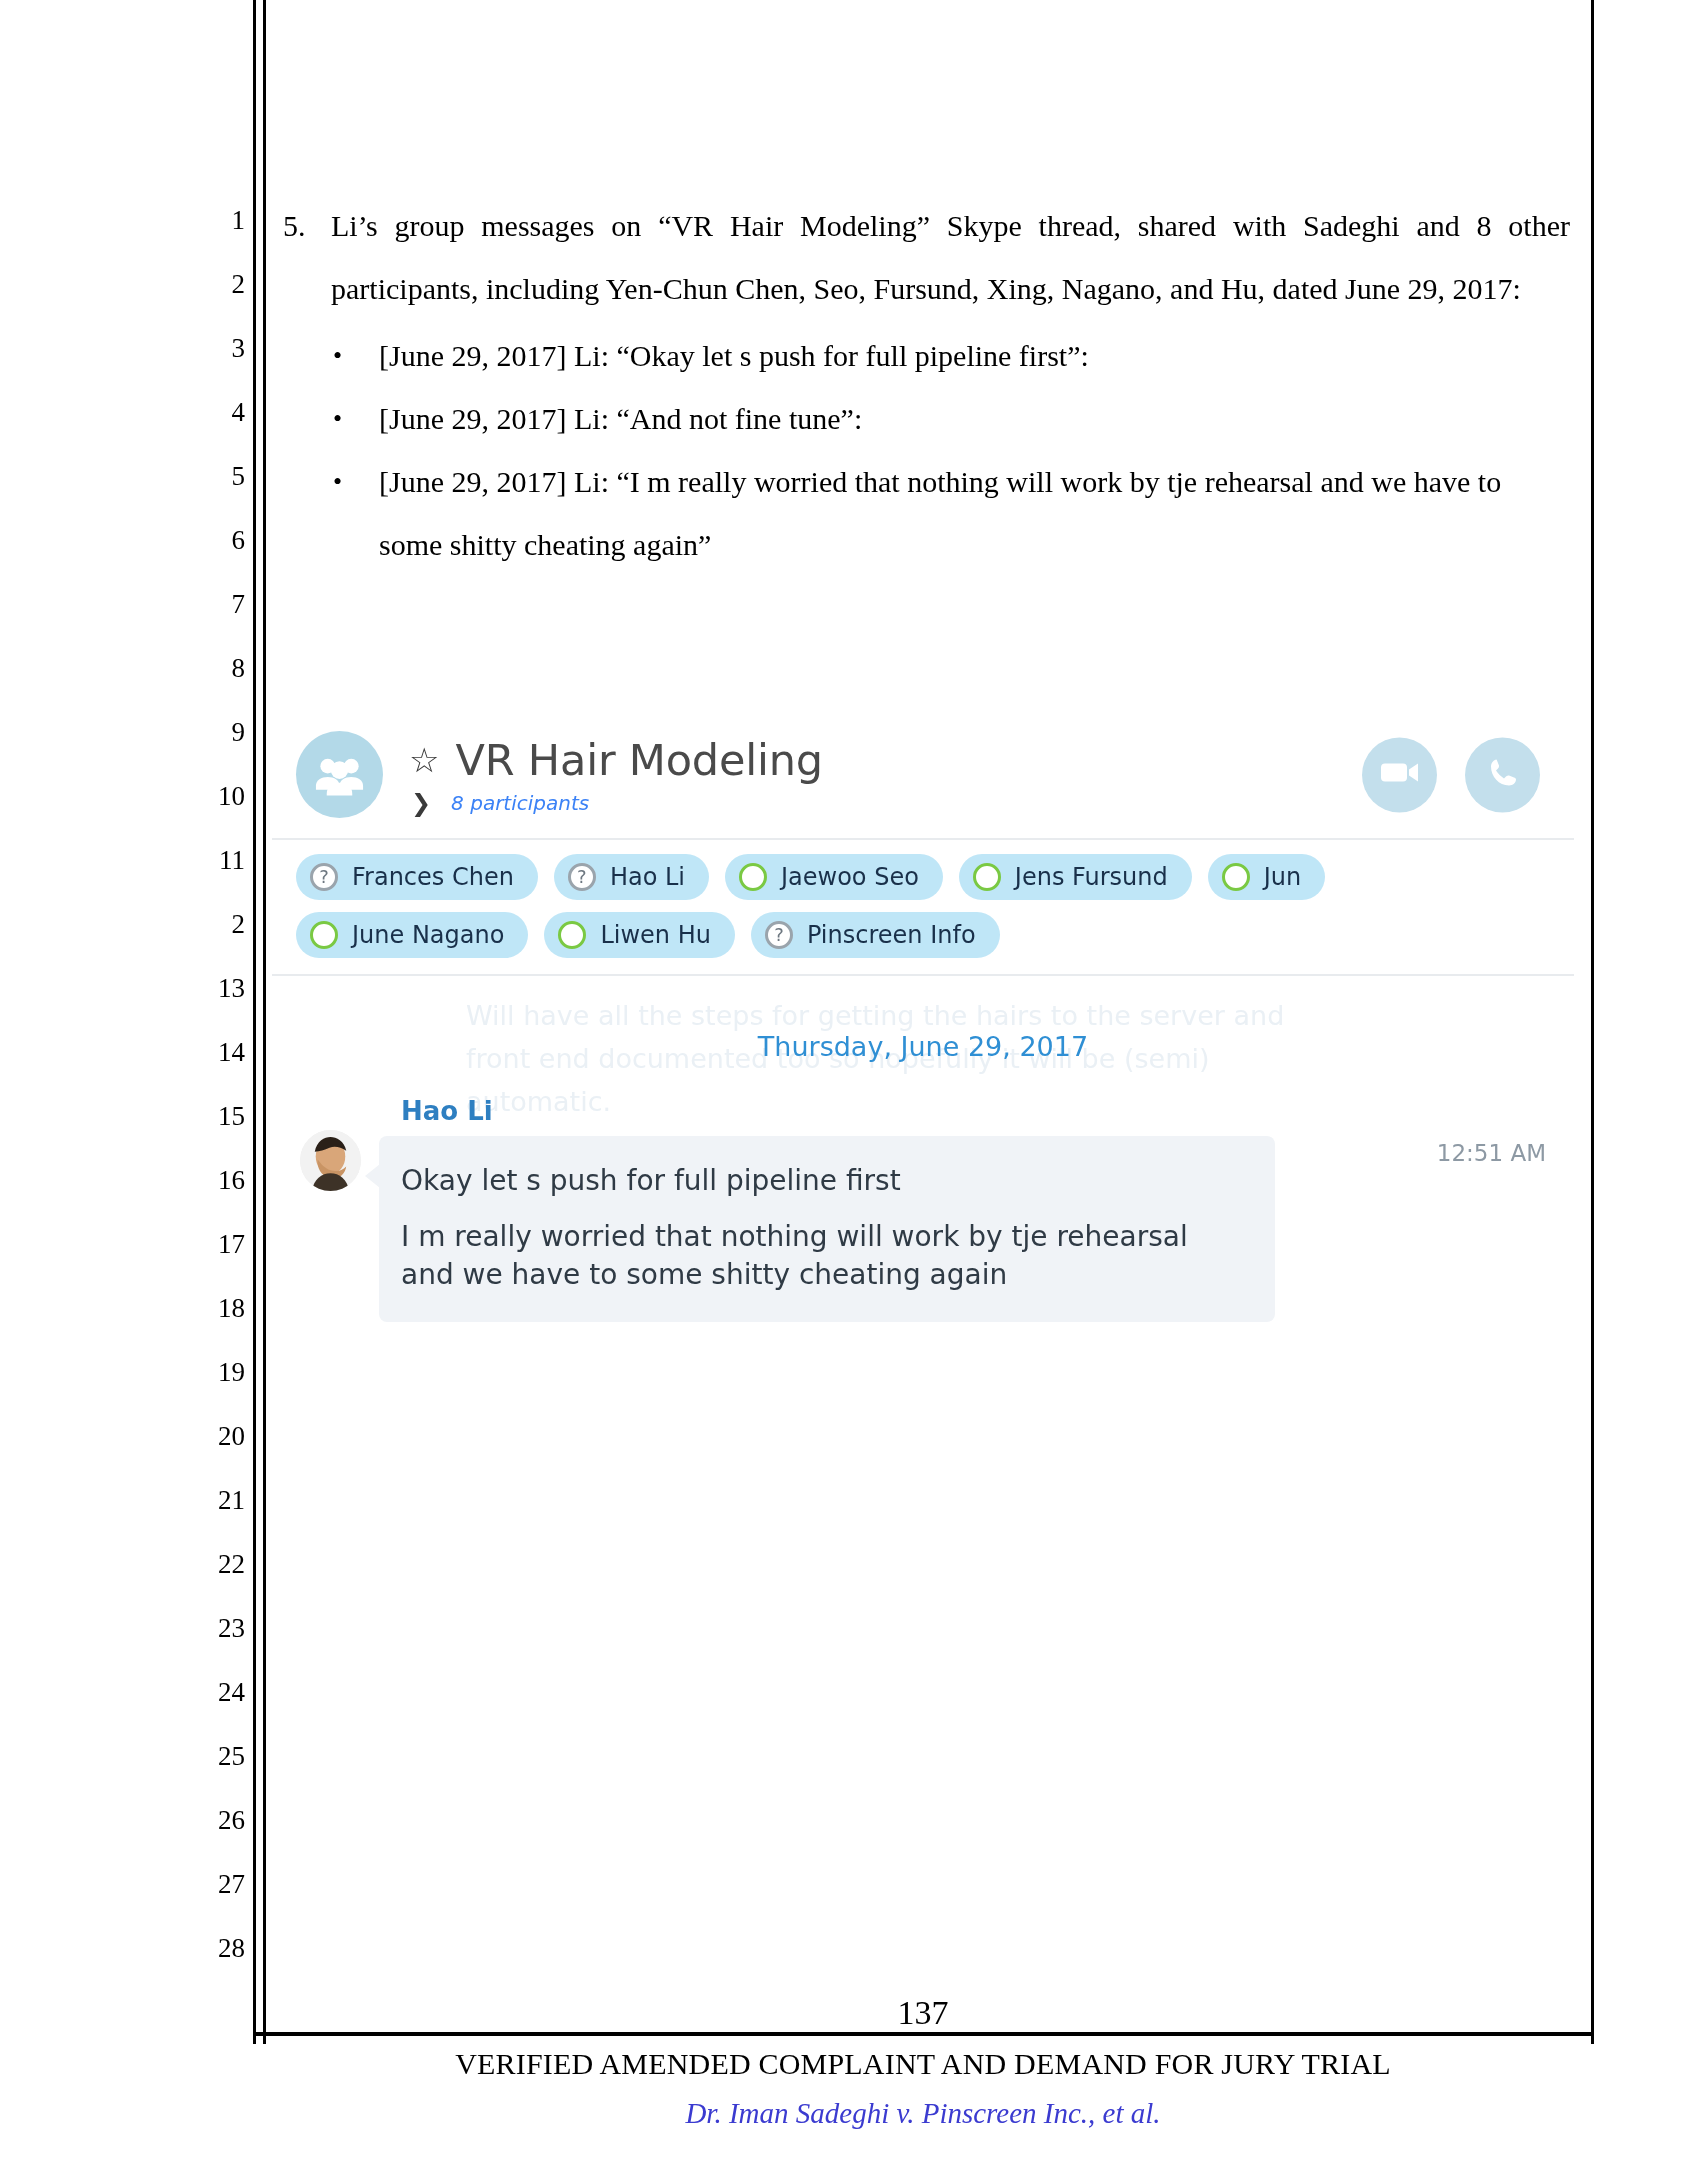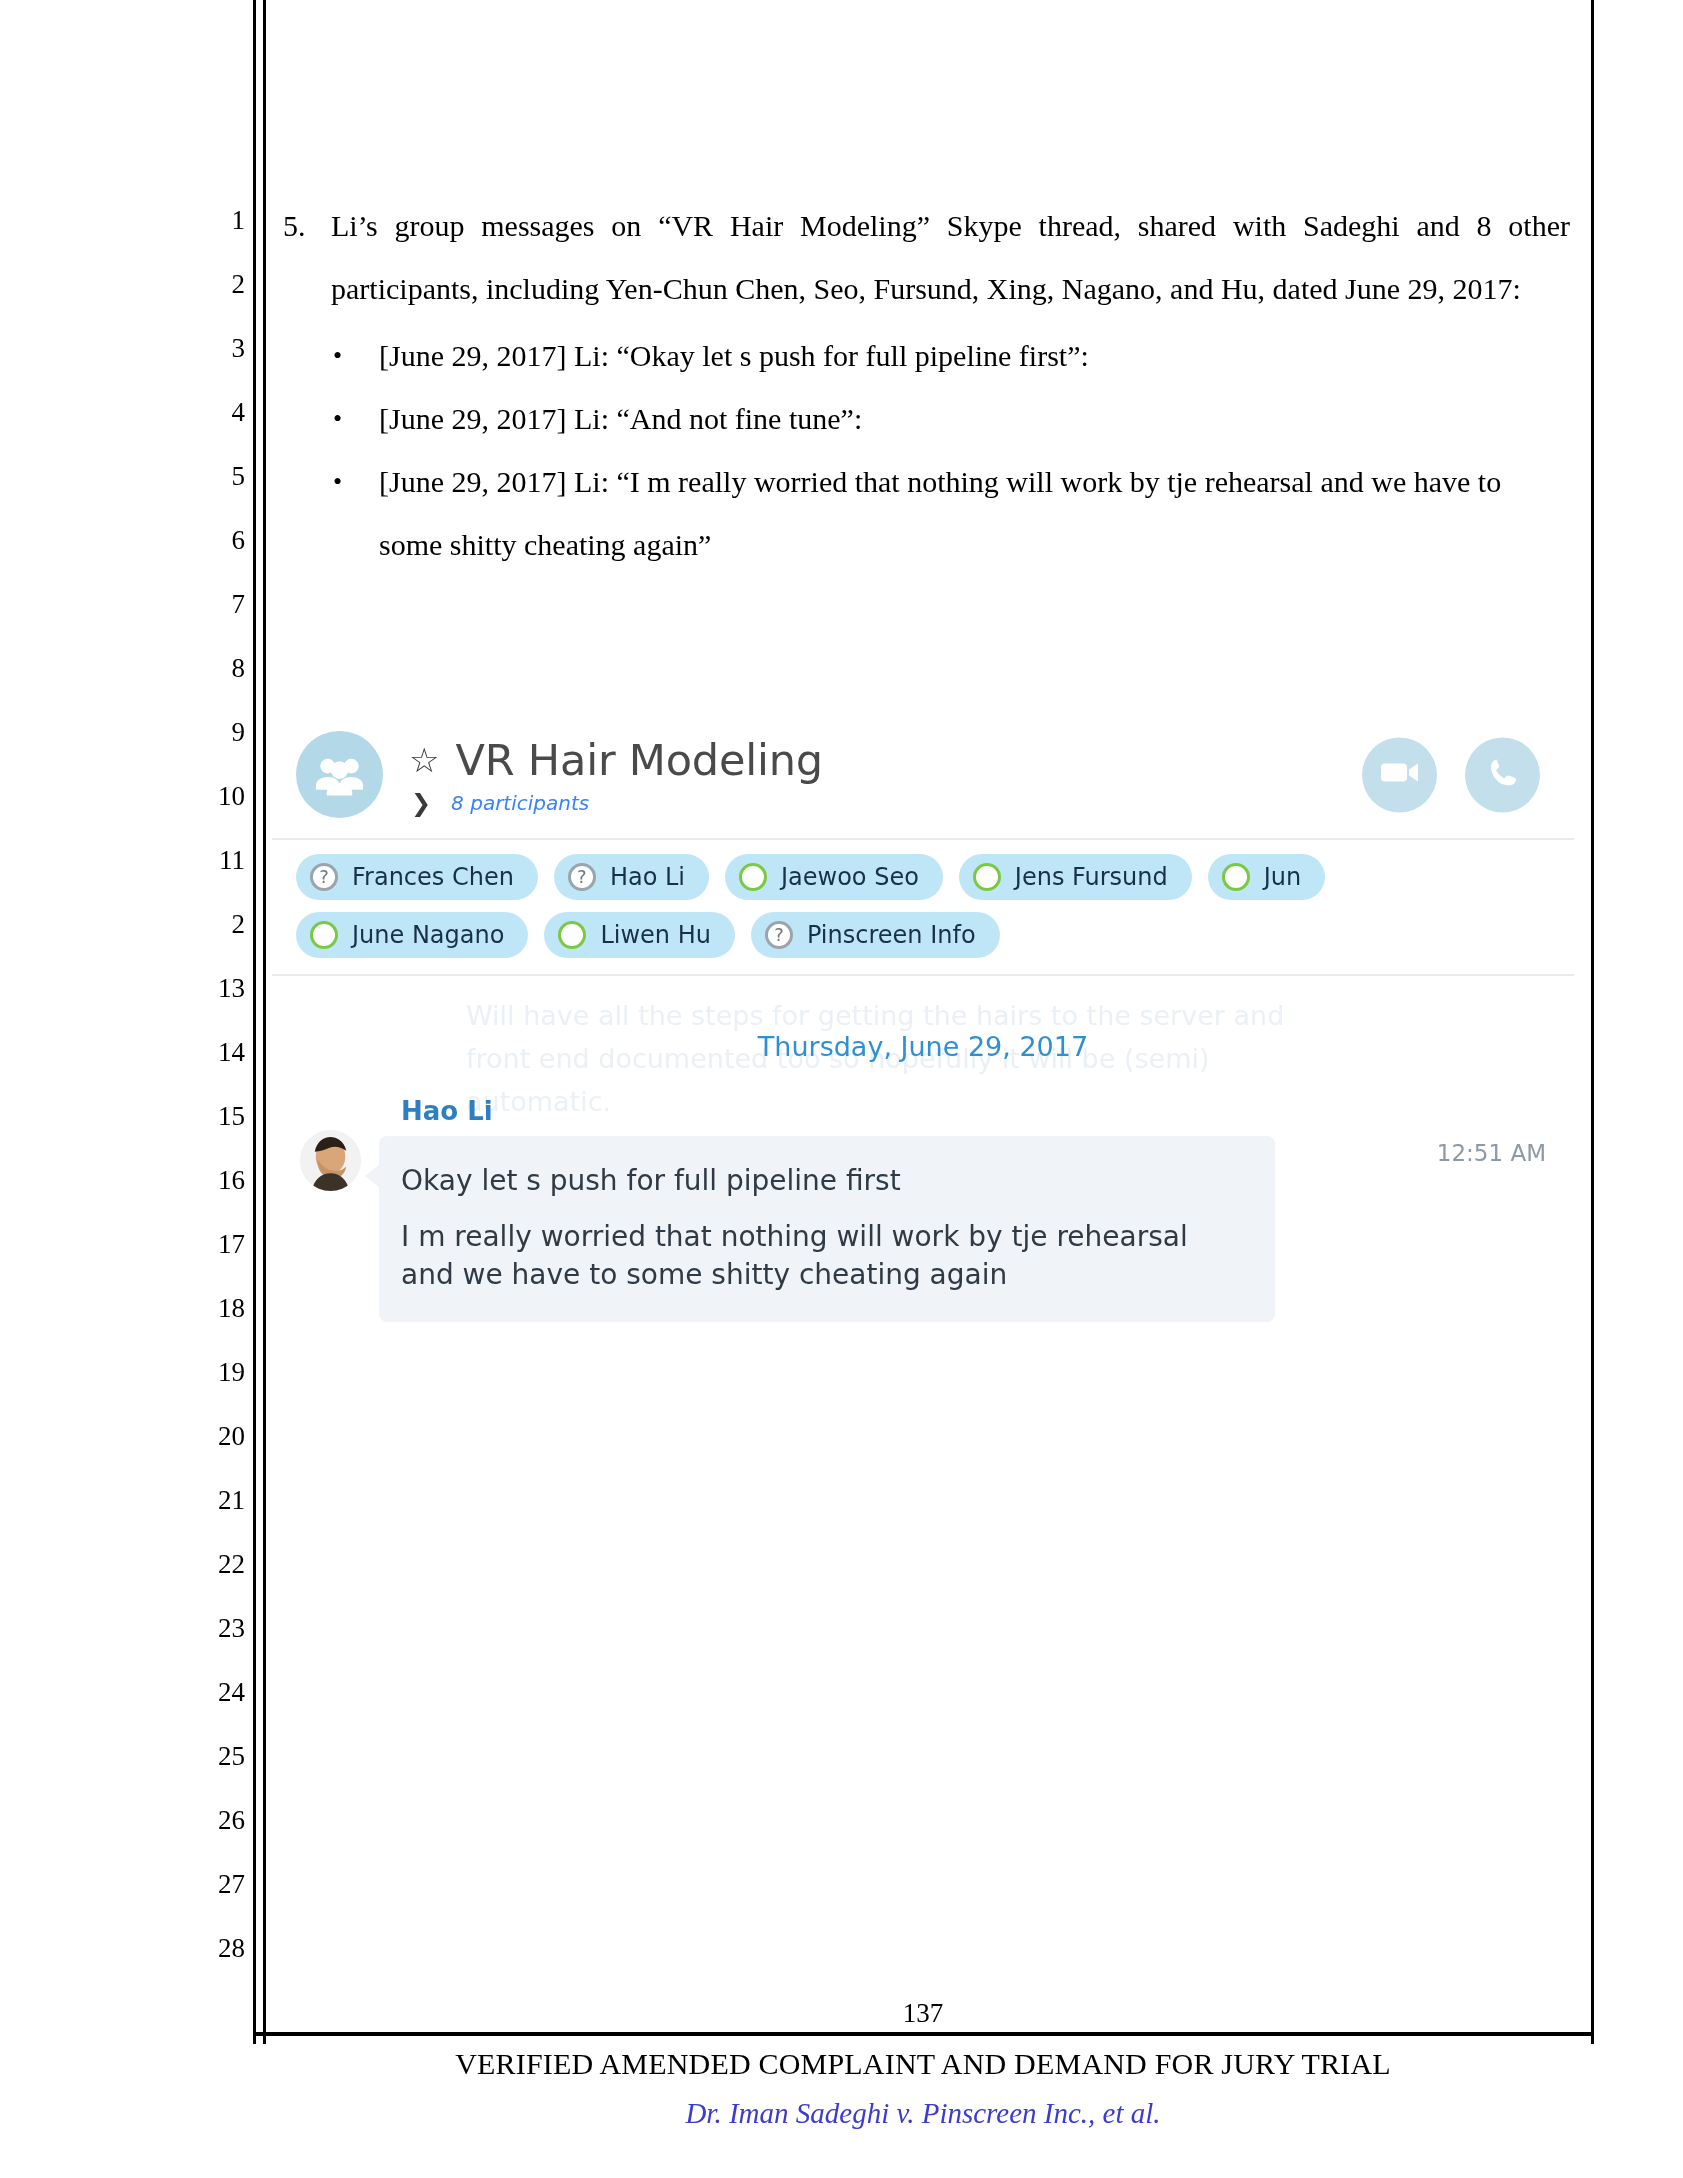--- a/index.html
+++ b/index.html
@@ -338,21 +338,21 @@
 
   
   .footer {
     position: absolute;
     left: 253px;
     width: 1340px;
     top: 1998px;
     text-align: center;
   }
   .footer-page {
-    font-size: 27px;
+    font-size: 34px;
     font-family: "Liberation Serif", serif;
     color: #000;
     line-height: 30px;
   }
   .footer-rule {
     height: 4px;
     background: #000;
     margin-top: 4px;
     margin-bottom: 8px;
   }

